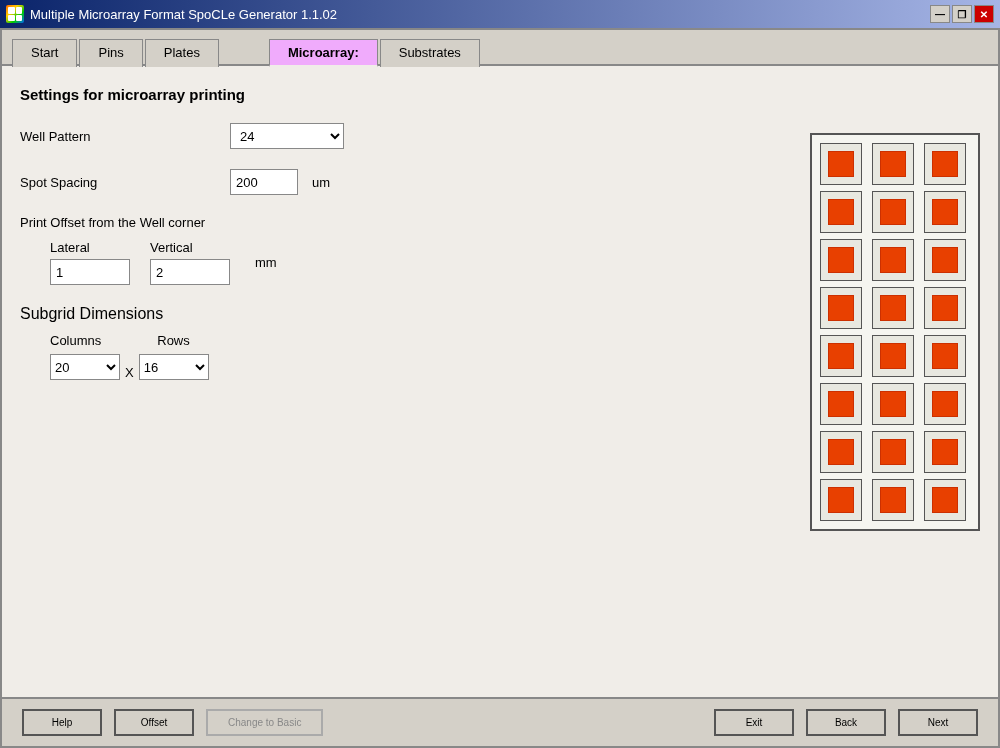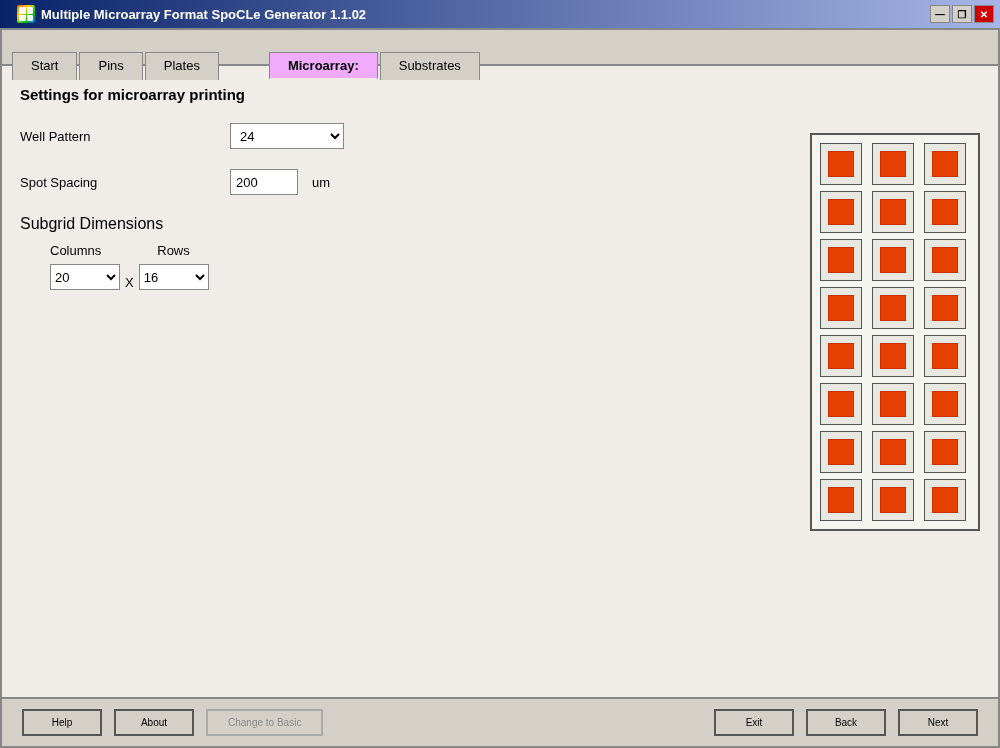--- a/index.html
+++ b/index.html
@@ -18,22 +18,21 @@
       display: flex;
       align-items: center;
       justify-content: space-between;
       height: 28px;
     }
     .title-bar-left {
       display: flex;
       align-items: center;
       gap: 6px;
       font-size: 13px;
-      font-weight: bold;
-      margin-left: 11px;
+      font-weight: normal;
     }
     .title-icon {
       width: 18px;
       height: 18px;
       background: linear-gradient(135deg, #ff6600, #ffcc00, #00cc00, #0066ff);
       border-radius: 2px;
       display: grid;
       grid-template-columns: 1fr 1fr;
       gap: 1px;
       padding: 2px;
@@ -74,21 +73,21 @@
       border-bottom: 2px solid #888;
     }
     .tab {
       padding: 5px 18px;
       background: #d4d0c8;
       border: 1px solid #888;
       border-bottom: none;
       cursor: pointer;
       font-size: 13px;
       position: relative;
-      top: 16px;
+      top: 3px;
     }
     .tab.active {
       background: #f0abfc;
       border-bottom: 2px solid #f0ede8;
       font-weight: bold;
       z-index: 1;
       margin-left: 48px;
     }
     .content-area {
       background: #f0ede8;
@@ -287,20 +286,34 @@
             <option>384</option>
           </select>
         </div>
 
         <div class="field-row">
           <span class="field-label">Spot Spacing</span>
           <input type="text" class="field-input" style="width: 68px;" value="200">
           <span class="field-unit">um</span>
         </div>
 
+        <div class="offset-section">
+          <div class="offset-label">Print Offset from the Well corner</div>
+          <div class="offset-fields">
+            <div class="labeled-input">
+              <label>Lateral</label>
+              <input type="text" value="1" style="">
+            </div>
+            <div class="labeled-input">
+              <label>Vertical</label>
+              <input type="text" value="2" style="">
+            </div>
+            <span class="mm-unit">mm</span>
+          </div>
+        </div>
 
         <div class="subgrid-section">
           <div class="subgrid-label">Subgrid Dimensions</div>
           <div style="padding-left:30px; margin-bottom:6px;">
             <span style="display:inline-block; width:80px; font-size:13px;">Columns</span>
             <span style="display:inline-block; width:20px;"></span>
             <span style="font-size:13px;">Rows</span>
           </div>
           <div class="subgrid-fields">
             <select>
@@ -396,20 +409,20 @@
           </div>
           <div class="grid-cell">
             <div class="grid-dot"></div>
           </div>
         </div>
     </div>
   </div>
 
   <div class="bottom-bar">
     <button class="bottom-btn">Help</button>
-    <button class="bottom-btn">About</button>
+    <button class="bottom-btn">Offset</button>
     <button class="bottom-btn disabled" disabled="">Change to Basic</button>
     <div class="spacer"></div>
     <button class="bottom-btn">Exit</button>
     <button class="bottom-btn">Back</button>
     <button class="bottom-btn">Next</button>
   </div>
 </div>
 
 </body></html>

